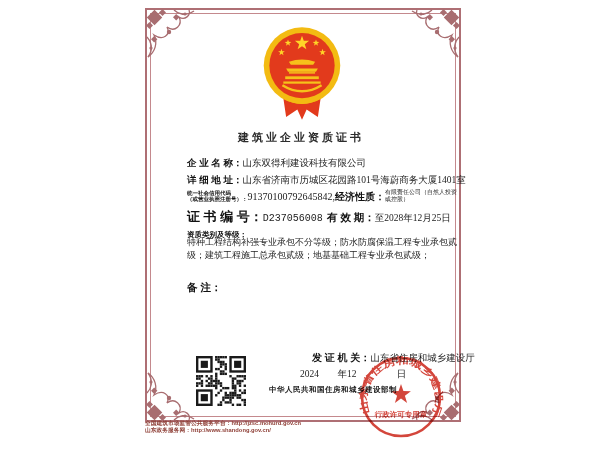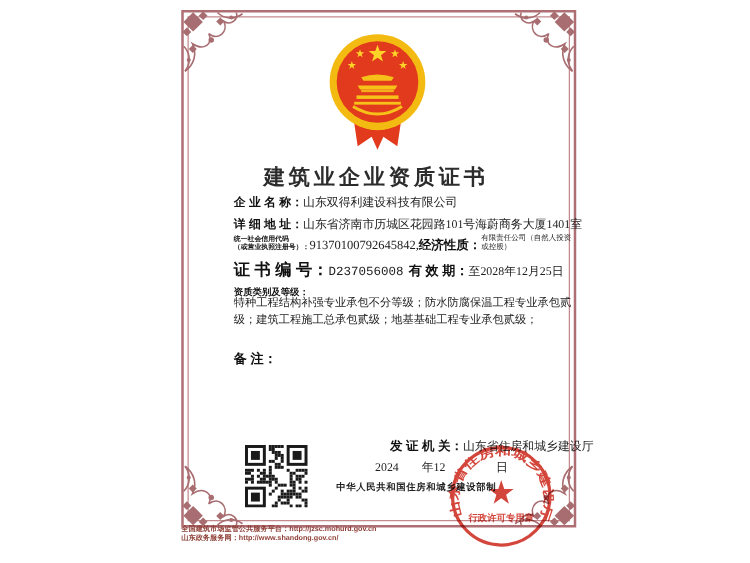--- a/index.html
+++ b/index.html
@@ -14,21 +14,21 @@
   .corner{position:absolute;width:52px;height:52px;}
   .corner.tl{left:-2px;top:-2px;}
   .corner.tr{right:-2px;top:-2px;transform:scaleX(-1);}
   .corner.bl{left:-2px;bottom:-2px;transform:scaleY(-1);}
   .corner.br{right:-2px;bottom:-2px;transform:scale(-1,-1);}
 
   
   .emblem{position:absolute;left:120px;top:26px;width:84px;height:96px;}
 
   .title{position:absolute;left:0;top:130px;width:322px;text-align:center;
-         font-size:17px;font-weight:bold;letter-spacing:3px;color:#2c2c2c;
+         font-size:11px;font-weight:bold;letter-spacing:3px;color:#2c2c2c;
          font-family:"Liberation Serif", serif;}
 
   .row{position:absolute;left:47px;white-space:nowrap;}
   .lbl{font-family:"Liberation Sans", sans-serif;font-weight:bold;font-size:9.5px;color:#111;}
   .val{font-size:9.5px;color:#222;margin-top:44px;}
   .tinylbl{display:inline-block;vertical-align:middle;font-family:"Liberation Sans", sans-serif;
            font-weight:bold;font-size:5.5px;line-height:6.5px;color:#111;}
   .tinyval{display:inline-block;vertical-align:middle;font-size:6px;line-height:7px;color:#222;}
   .catlbl{font-family:"Liberation Sans", sans-serif;font-weight:bold;font-size:7.5px;color:#111;}
   .cattext{position:absolute;left:47px;top:236px;width:270px;font-size:9px;line-height:12.5px;

